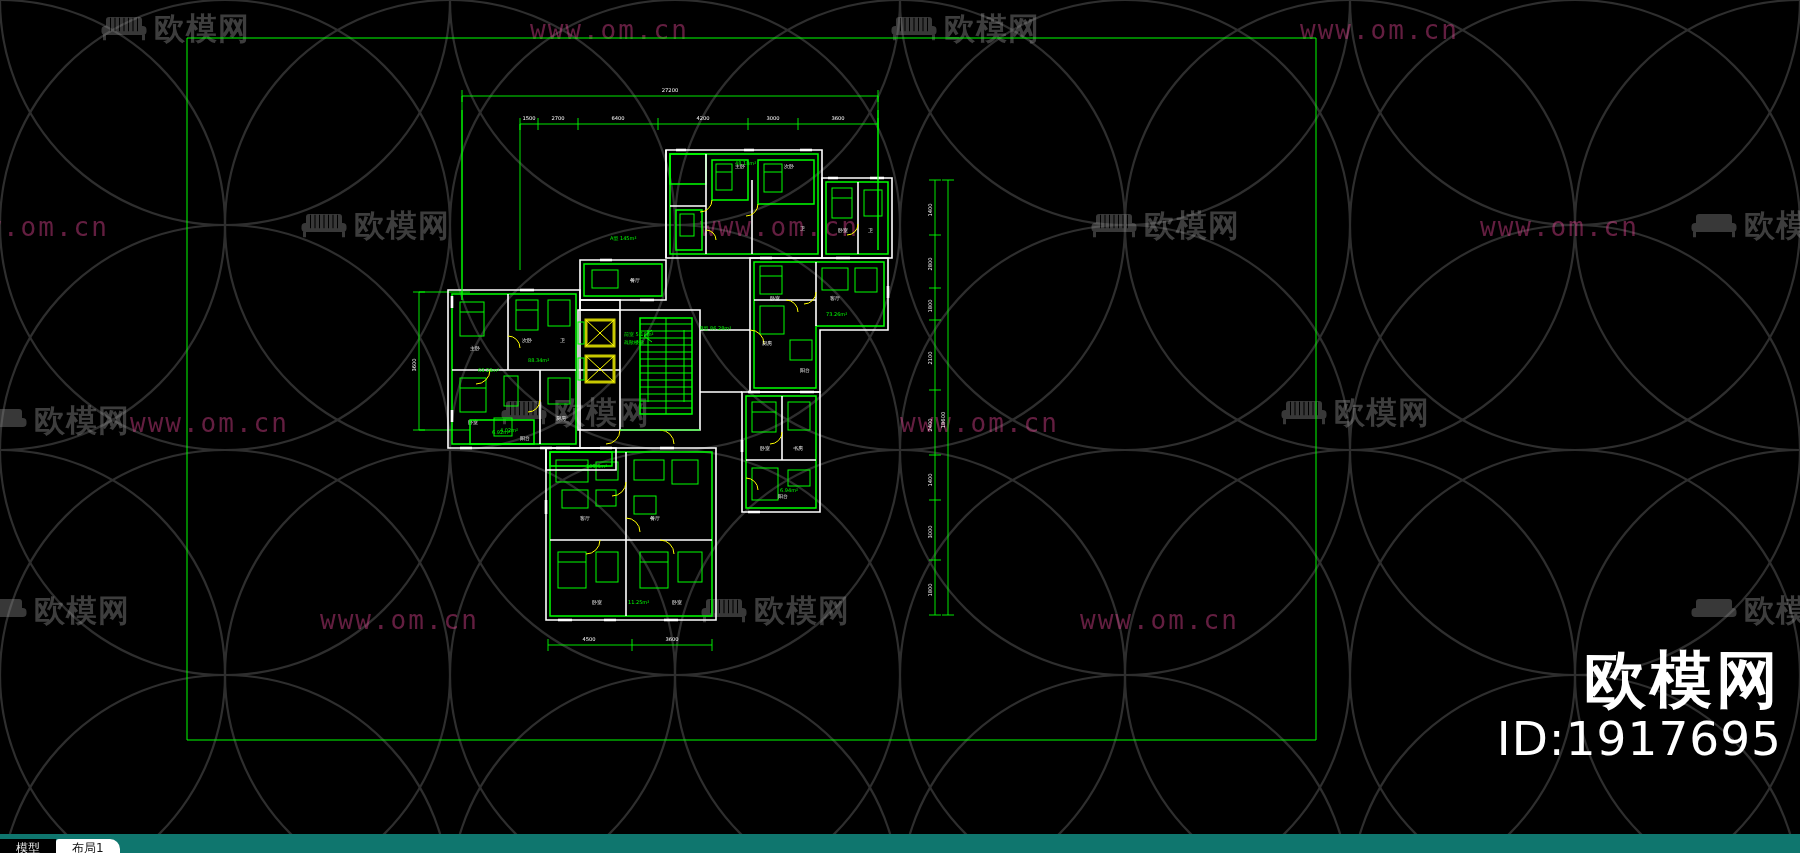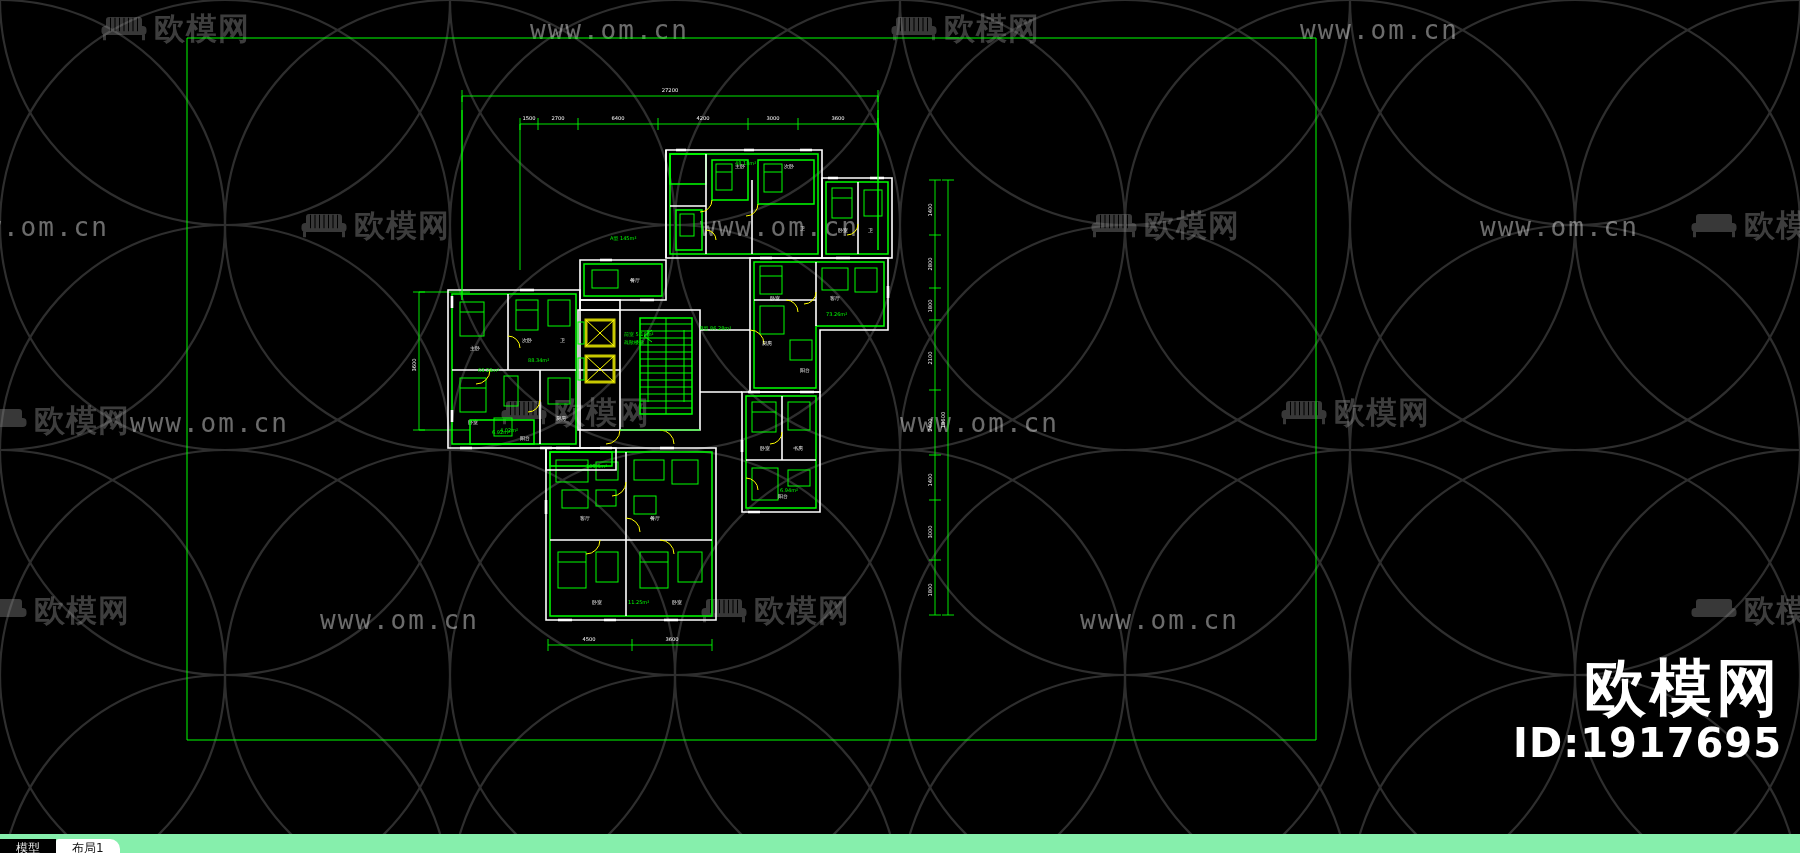--- a/index.html
+++ b/index.html
@@ -11,38 +11,38 @@
 
   
   .wm-arcs{position:absolute;inset:0;pointer-events:none;}
   .wm-text-layer{position:absolute;inset:0;pointer-events:none;}
   .wm-logo{position:absolute;display:flex;align-items:center;gap:6px;
            opacity:.40;white-space:nowrap;}
   .wm-logo .sofa{width:48px;height:30px;flex:0 0 auto;}
   .wm-logo .wm-cn{font-size:31px;color:#9a9a9a;letter-spacing:1px;
                   font-family:"DejaVu Sans",sans-serif;font-weight:700;
                   -webkit-text-stroke:0px;}
-  .wm-url{position:absolute;font-size:26px;color:#ffffff;opacity:.42;
+  .wm-url{position:absolute;font-size:26px;color:#ec4899;opacity:.42;
           letter-spacing:2px;white-space:nowrap;
           font-family:"DejaVu Sans Mono","Liberation Mono",monospace;}
 
   
   #brand{position:absolute;right:18px;bottom:92px;text-align:right;
          color:#fff;z-index:40;}
   #brand .b-cn{font-size:62px;font-weight:700;letter-spacing:4px;
                font-family:"DejaVu Sans",sans-serif;line-height:1.05;}
-  #brand .b-id{font-size:40px;letter-spacing:1px;line-height:1.15;
-               font-family:"DejaVu Sans","Liberation Sans",sans-serif;font-weight:bold;}
+  #brand .b-id{font-size:47px;letter-spacing:1px;line-height:1.15;
+               font-family:"DejaVu Sans","Liberation Sans",sans-serif;}
 
   
   #cad{position:absolute;inset:0;z-index:20;}
 
   
   #tabbar{position:absolute;left:0;right:0;bottom:0;height:24px;
-          background:#86efac;z-index:60;display:flex;align-items:center;}
+          background:#0f766e;z-index:60;display:flex;align-items:center;}
   .tab{height:19px;line-height:19px;padding:0 16px;font-size:12px;
        color:#e8e8e8;position:relative;font-family:"DejaVu Sans",sans-serif;}
   .tab.model{background:#000;color:#e9e9e9;}
   .tab.layout{background:#fff;color:#111;border-radius:3px 10px 0 0;
               margin-left:0;transform:skewX(-0deg);}
   .tab-strip{position:absolute;left:0;bottom:0;height:5px;width:100%;
              background:#fff;}
   #tabbar .tabs-wrap{position:relative;display:flex;align-items:flex-end;
                      height:24px;}
 </style>

